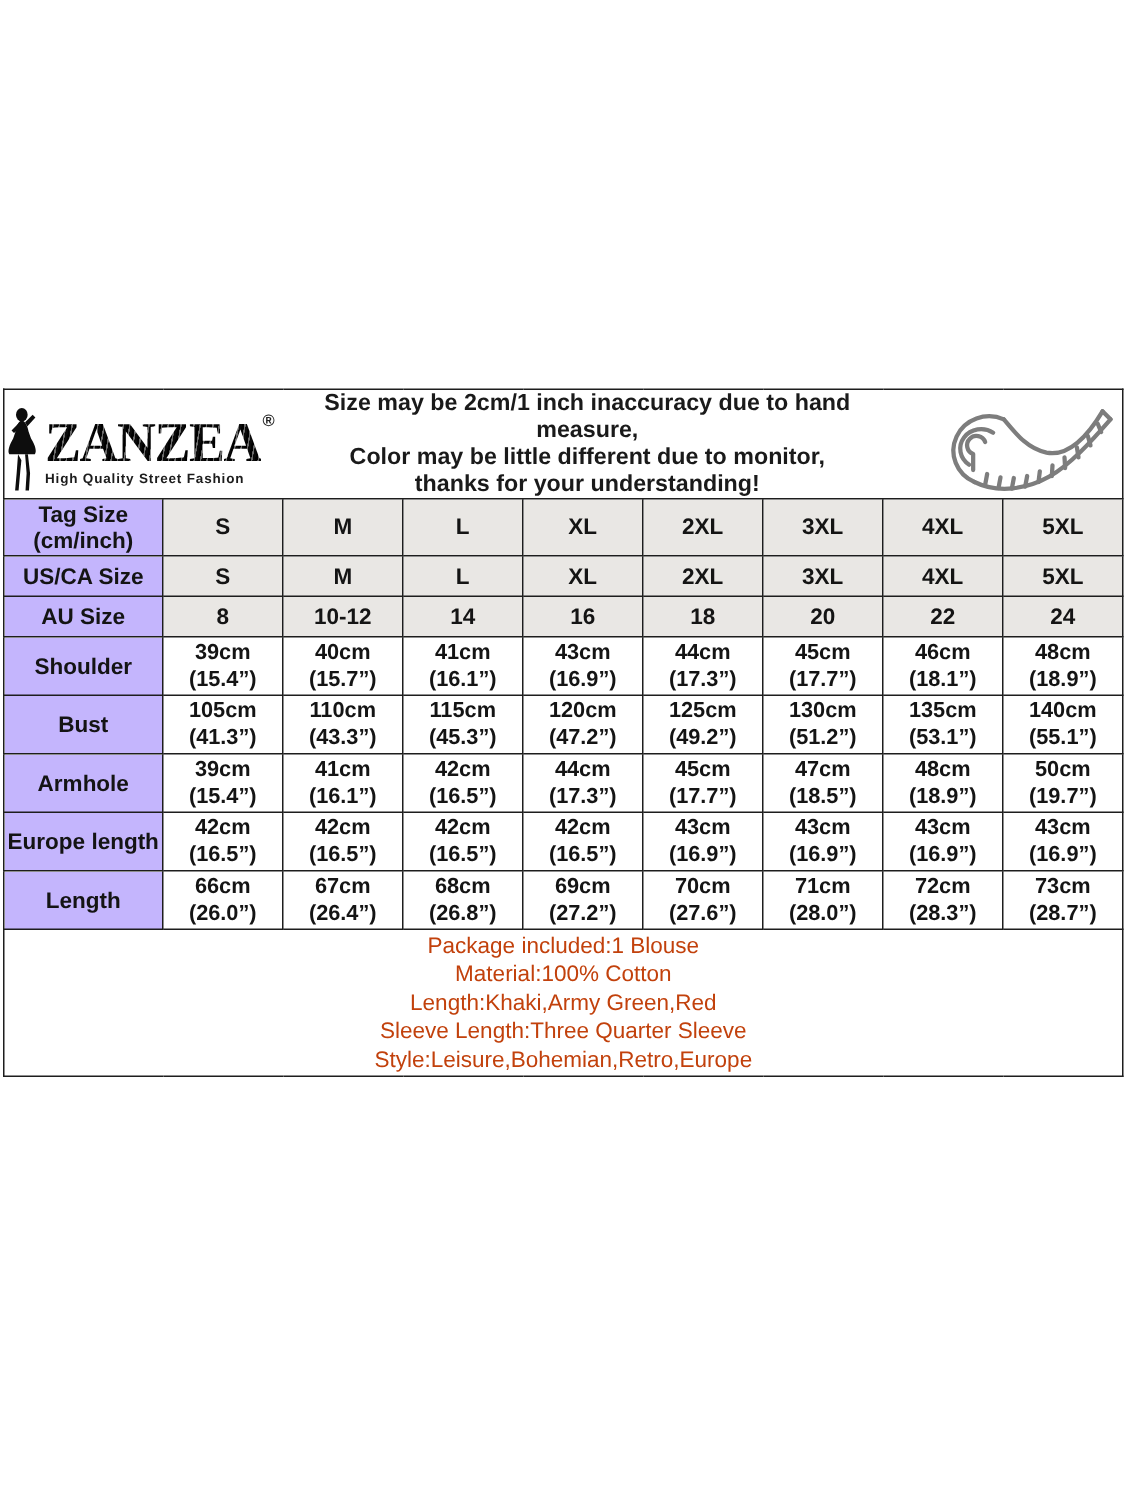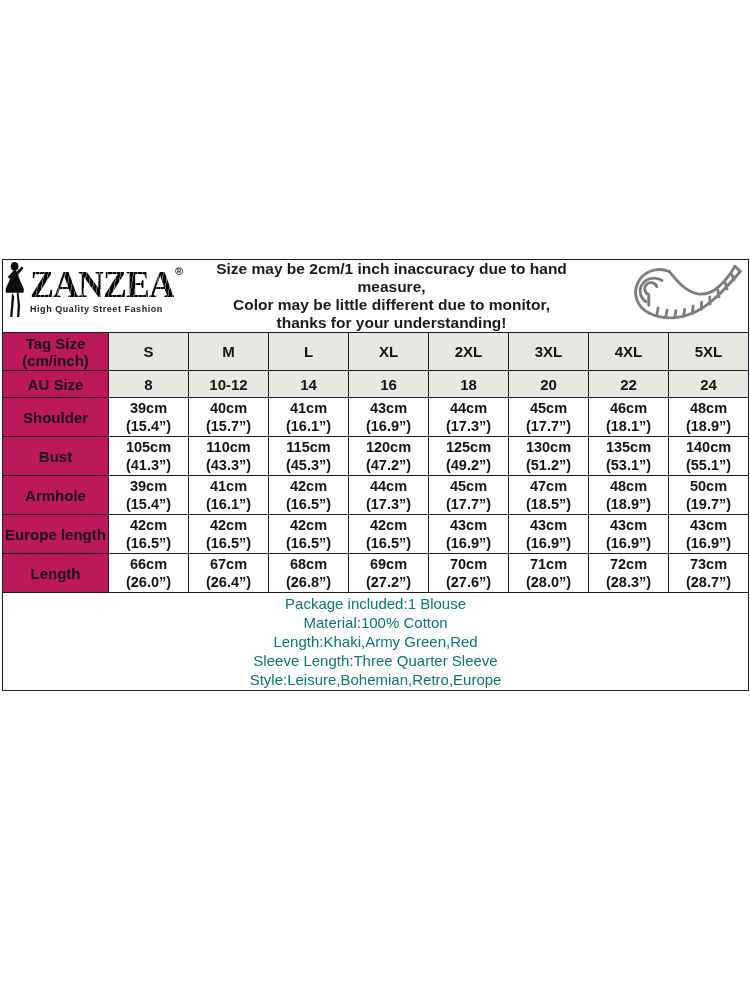--- a/index.html
+++ b/index.html
@@ -9,21 +9,21 @@
     -webkit-font-smoothing:antialiased;
   }
   .chart-wrap{position:absolute;top:259px;left:2px;width:746px;}
   table.size-chart{border-collapse:collapse;width:746px;table-layout:fixed;}
   table.size-chart td{
     border:1.6px solid #1d1d1d;text-align:center;vertical-align:middle;
     padding:0;overflow:hidden;
   }
   
   td.band{height:66px;background:#fff;padding:0 8px;}
-  .band-inner{display:flex;align-items:flex-start;height:100%;}
+  .band-inner{display:flex;align-items:flex-end;height:100%;}
   .logo{width:180px;flex:0 0 auto;display:flex;align-items:center;}
   .figure{width:26px;height:62px;margin-right:1px;flex:0 0 auto;}
   .brand-block{display:flex;flex-direction:column;align-items:flex-start;}
   .brand-line{display:flex;align-items:flex-start;line-height:1;}
   .brand-name{
     font-family:"Liberation Serif",serif;font-weight:bold;font-size:36px;
     letter-spacing:-1px;line-height:0.95;color:#000;transform:scaleY(1.04);
   }
   @supports (-webkit-background-clip: text){
     .brand-name{
@@ -32,27 +32,27 @@
     }
   }
   .reg{font-size:11px;font-weight:bold;color:#222;margin-left:1px;margin-top:-2px;}
   .tagline{font-size:9px;font-weight:bold;letter-spacing:0.55px;color:#1c1c1c;margin-top:2px;white-space:nowrap;}
   .disclaimer{flex:1 1 auto;text-align:center;font-weight:bold;font-size:15.5px;line-height:18px;color:#1a1a1a;}
   .tape{width:148px;flex:0 0 auto;display:flex;justify-content:flex-end;}
   
   tr.r-tag{height:38px;}
   tr.r-size{height:27px;}
   tr.r-measure{height:39px;}
-  td.lbl{background:#be185d;font-weight:bold;font-size:15px;line-height:17px;}
+  td.lbl{background:#c4b5fd;font-weight:bold;font-size:15px;line-height:17px;}
   td.size{background:#e9e7e4;font-weight:bold;font-size:15px;}
   td.val{background:#ffffff;font-size:14.5px;font-weight:700;line-height:18px;}
   
   td.footer{
     height:97px;text-align:left;vertical-align:top;background:#fff;
-    padding:3px 4px 0 4px;font-size:15px;line-height:19px;font-weight:400;color:#0f766e;
+    padding:3px 4px 0 4px;font-size:15px;line-height:19px;font-weight:400;color:#c2410c;
   }
 </style>
 </head>
 <body>
 
 <div class="chart-wrap">
   <table class="size-chart">
     <colgroup>
       <col style="width:106px">
       <col style="width:80px">
@@ -130,20 +130,33 @@
           <td class="size">M</td>
           <td class="size">L</td>
           <td class="size">XL</td>
           <td class="size">2XL</td>
           <td class="size">3XL</td>
           <td class="size">4XL</td>
           <td class="size">5XL</td>
         </tr>
         <tr class="r-size">
           <td class="lbl">
+            <div>US/CA Size</div>
+          </td>
+          <td class="size">S</td>
+          <td class="size">M</td>
+          <td class="size">L</td>
+          <td class="size">XL</td>
+          <td class="size">2XL</td>
+          <td class="size">3XL</td>
+          <td class="size">4XL</td>
+          <td class="size">5XL</td>
+        </tr>
+        <tr class="r-size">
+          <td class="lbl">
             <div>AU Size</div>
           </td>
           <td class="size">8</td>
           <td class="size">10-12</td>
           <td class="size">14</td>
           <td class="size">16</td>
           <td class="size">18</td>
           <td class="size">20</td>
           <td class="size">22</td>
           <td class="size">24</td>

